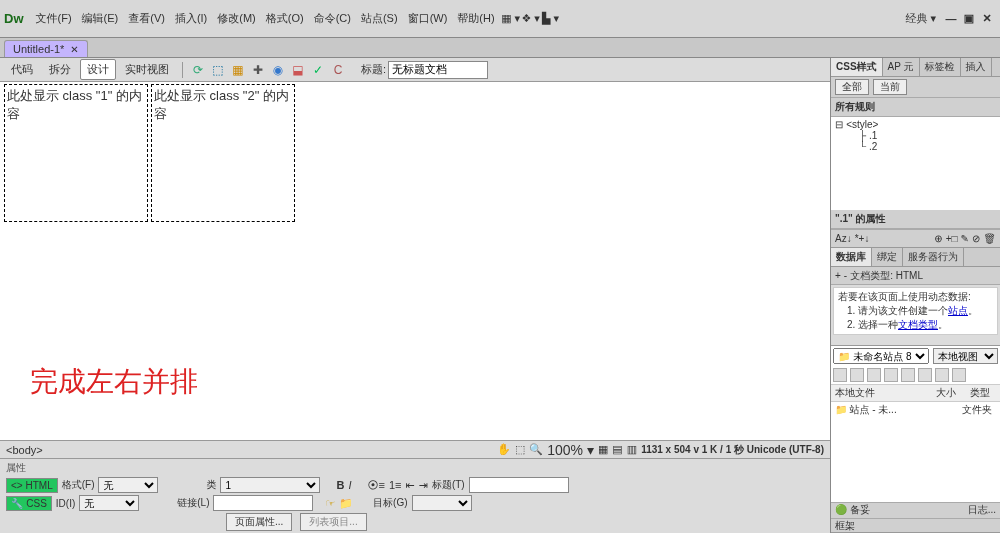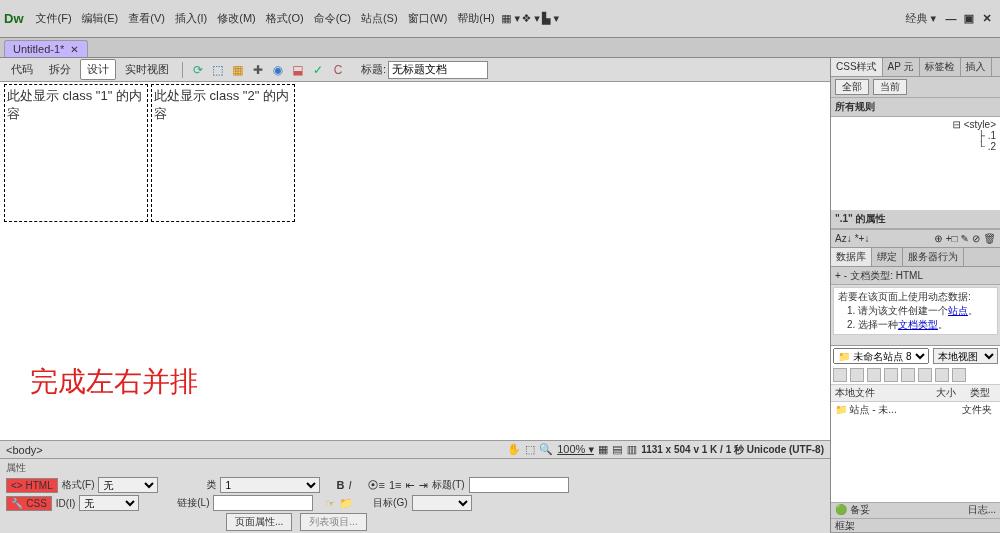--- a/index.html
+++ b/index.html
@@ -39,43 +39,43 @@
 .canvas { flex: 1; background: #fff; position: relative; overflow: hidden; }
 .divbox { position: absolute; border: 1px dashed #000; background: #fff; font-size: 13px; padding: 2px; }
 .db1 { left: 4px; top: 2px; width: 144px; height: 138px; }
 .db2 { left: 151px; top: 2px; width: 144px; height: 138px; }
 .annotation { position: absolute; left: 30px; top: 281px; color: #d22; font-size: 28px; }
 
 
 .tagsel { height: 18px; background: #dcdcdc; border-top: 1px solid #999; display: flex; align-items: center; padding: 0 6px; font-size: 11px; }
 .tagsel .left { flex: 1; }
 .tagsel .right { display: flex; align-items: center; gap: 4px; }
-.tagsel .zoomsel { font-size: 11px; text-decoration: underline; }
+.tagsel .zoomsel { font-size: 14px; }
 .tagsel .dims { font-size: 10px; font-weight: bold; }
 
 
 .props { height: 75px; background: #dcdcdc; border-top: 1px solid #999; padding: 2px 6px; font-size: 11px; display: flex; flex-direction: column; gap: 2px; }
 .props .title { font-size: 10px; color: #555; }
 .props .row { display: flex; align-items: center; gap: 4px; }
-.props .pill { border: 1px solid #888; padding: 1px 4px; background: #ef4444; font-size: 10px; }
+.props .pill { border: 1px solid #888; padding: 1px 4px; background: #22c55e; font-size: 10px; }
 .props .lbl { font-size: 10px; }
 .props select, .props input { font-size: 10px; height: 16px; border: 1px solid #888; }
 .props .wide { width: 60px; }
 .props .wider { width: 100px; }
 .props .btnp { border: 1px solid #888; background: #eee; padding: 1px 8px; font-size: 10px; margin-left: 220px; }
 
 
 .rightcol { width: 170px; background: #dcdcdc; border-left: 1px solid #888; display: flex; flex-direction: column; font-size: 11px; overflow: hidden; }
 .panel { border-bottom: 1px solid #999; display: flex; flex-direction: column; }
 .panel-tabs { display: flex; background: #ccc; border-bottom: 1px solid #999; }
 .panel-tab { padding: 2px 5px; font-size: 10px; border-right: 1px solid #999; cursor: default; }
-.panel-tab.active { background: #e8e8e8; }
+.panel-tab.active { background: #e8e8e8; font-weight: bold; }
 .panel-subhdr { background: #d0d0d0; padding: 2px 4px; font-size: 10px; border-bottom: 1px solid #aaa; display: flex; gap: 4px; }
 .panel-subhdr .sub { border: 1px solid #888; padding: 0 6px; background: #eee; }
-.panel-body { background: #fff; flex: 1; padding: 2px 4px; font-size: 10px; overflow: hidden; text-align: right; }
+.panel-body { background: #fff; flex: 1; padding: 2px 4px; font-size: 10px; overflow: hidden; }
 .panel-hdr { background: #d0d0d0; padding: 2px 4px; font-size: 10px; font-weight: bold; border-bottom: 1px solid #aaa; }
 .tree { font-family: monospace; font-size: 10px; }
 .tree .indent2 { padding-left: 24px; }
 .panel-toolbar { height: 18px; background: #d0d0d0; border-top: 1px solid #aaa; display: flex; align-items: center; padding: 0 4px; gap: 3px; font-size: 10px; }
 .files-body { background: #fff; }
 .files-body .siterow { display: flex; align-items: center; gap: 4px; padding: 2px; }
 .files-body select { flex: 1; font-size: 10px; height: 16px; }
 .files-body .viewsel { width: 56px; font-size: 10px; height: 16px; border: 1px solid #888; }
 .files-body .iconrow { display: flex; gap: 3px; padding: 2px; border-bottom: 1px solid #ccc; }
 .files-body .iconrow span { width: 14px; height: 14px; background: #ddd; border: 1px solid #aaa; }

